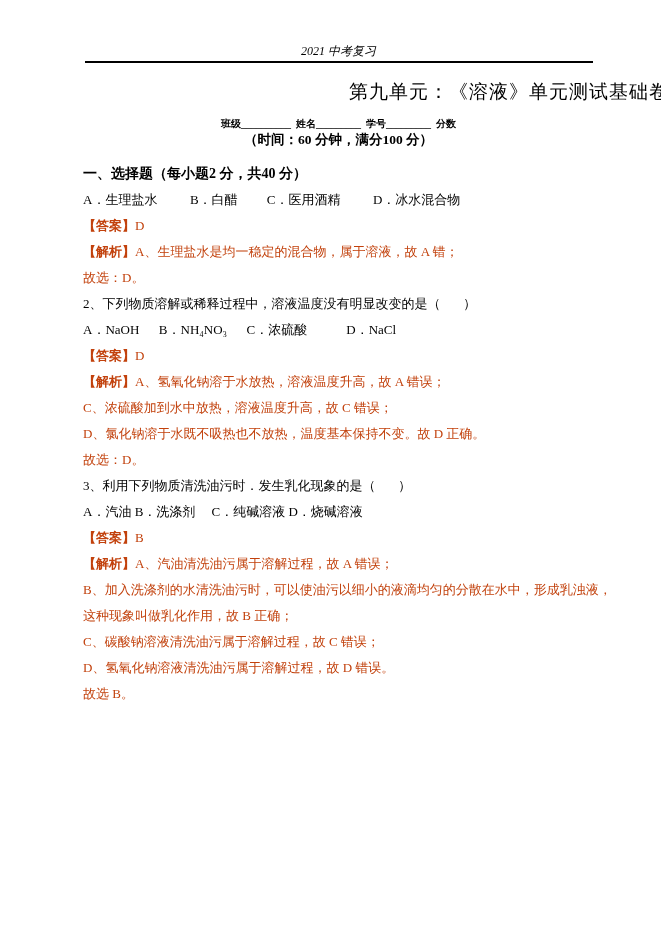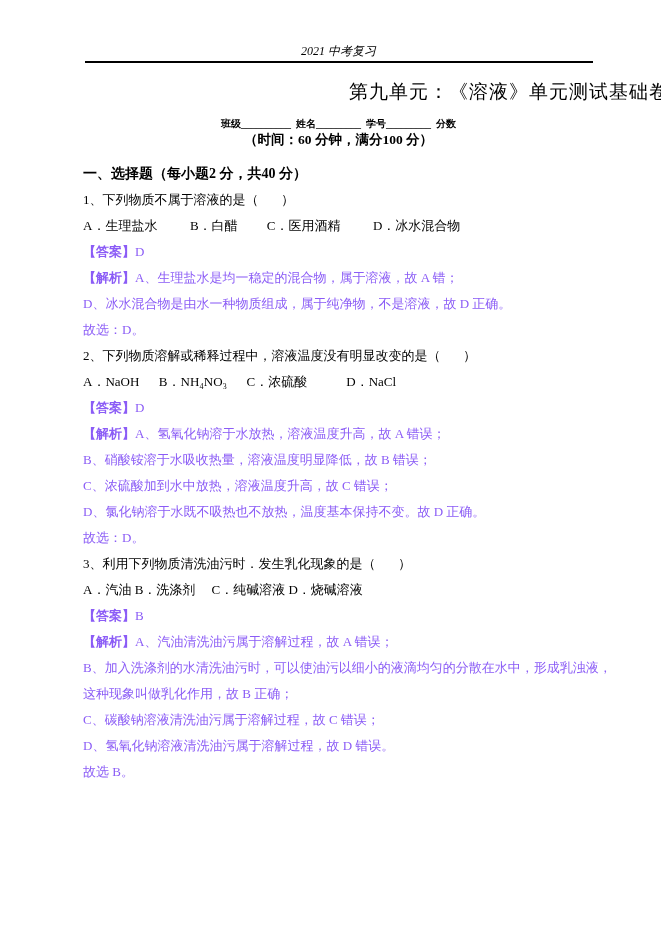--- a/index.html
+++ b/index.html
@@ -60,21 +60,21 @@
     font-weight: bold;
     line-height: 26px;
     white-space: pre-wrap;
   }
   .content p {
     margin: 0;
     line-height: 26px;
     white-space: pre-wrap;
   }
   .red {
-    color: #8b5cf6;
+    color: #c2410c;
     font-family: Liberation Serif, serif;
   }
   .bold-label {
     font-weight: bold;
   }
 </style>
 </head>
 <body>
 
 <div class="page">
@@ -86,34 +86,31 @@
 
   <div class="info-line">班级__________  姓名_________  学号_________  分数</div>
 
   <div class="time-line">（时间：60 分钟，满分100 分）</div>
 
   <div class="content">
 
     <div class="section-heading">一、选择题（每小题2 分，共40 分）</div>
 
     <section>
-      <p>1、下列物质不属于溶液的是（       ）</p>
       <p>A．生理盐水          B．白醋         C．医用酒精          D．冰水混合物</p>
       <p class="red"><span class="bold-label">【答案】</span><span>D</span></p>
       <p class="red"><span class="bold-label">【解析】</span><span>A、生理盐水是均一稳定的混合物，属于溶液，故 A 错；</span></p>
-      <p class="red">D、冰水混合物是由水一种物质组成，属于纯净物，不是溶液，故 D 正确。</p>
       <p class="red">故选：D。</p>
     </section>
 
     <section>
       <p>2、下列物质溶解或稀释过程中，溶液温度没有明显改变的是（       ）</p>
       <p>A．NaOH      B．NH₄NO₃      C．浓硫酸            D．NaCl</p>
       <p class="red"><span class="bold-label">【答案】</span><span>D</span></p>
       <p class="red"><span class="bold-label">【解析】</span><span>A、氢氧化钠溶于水放热，溶液温度升高，故 A 错误；</span></p>
-      <p class="red">B、硝酸铵溶于水吸收热量，溶液温度明显降低，故 B 错误；</p>
       <p class="red">C、浓硫酸加到水中放热，溶液温度升高，故 C 错误；</p>
       <p class="red">D、氯化钠溶于水既不吸热也不放热，温度基本保持不变。故 D 正确。</p>
       <p class="red">故选：D。</p>
     </section>
 
     <section>
       <p>3、利用下列物质清洗油污时．发生乳化现象的是（       ）</p>
       <p>A．汽油 B．洗涤剂　 C．纯碱溶液 D．烧碱溶液</p>
       <p class="red"><span class="bold-label">【答案】</span><span>B</span></p>
       <p class="red"><span class="bold-label">【解析】</span><span>A、汽油清洗油污属于溶解过程，故 A 错误；</span></p>

